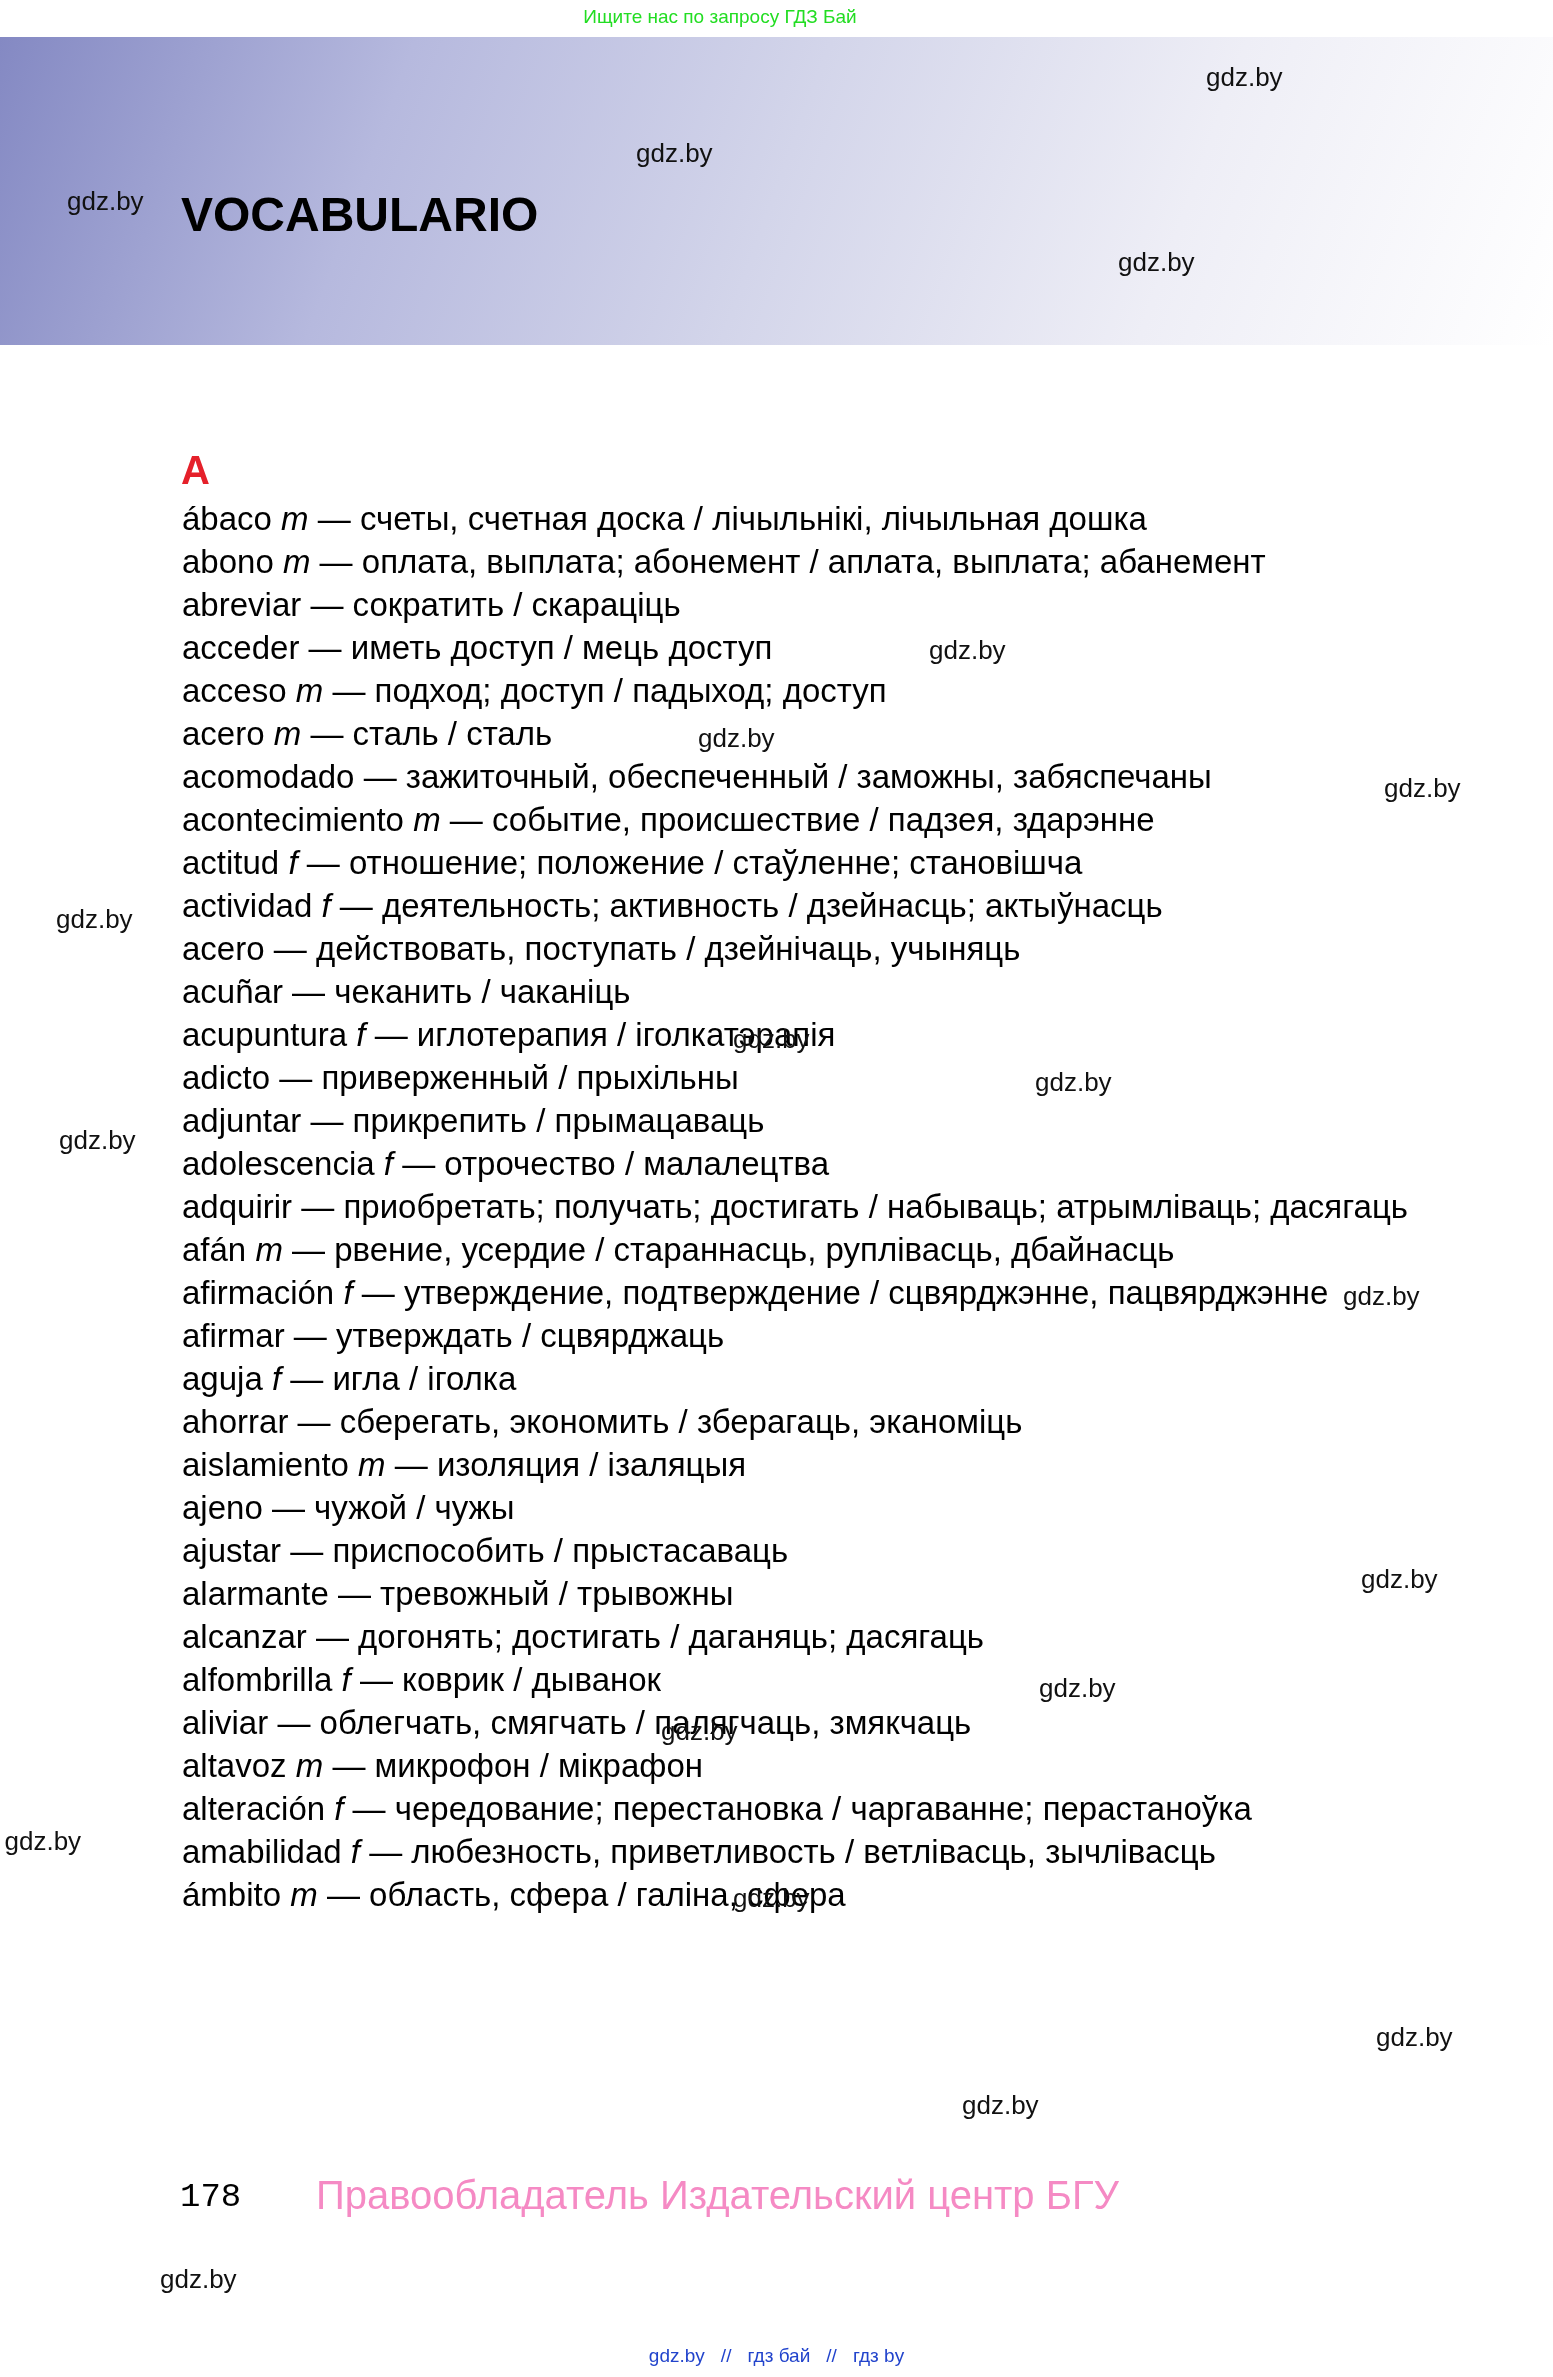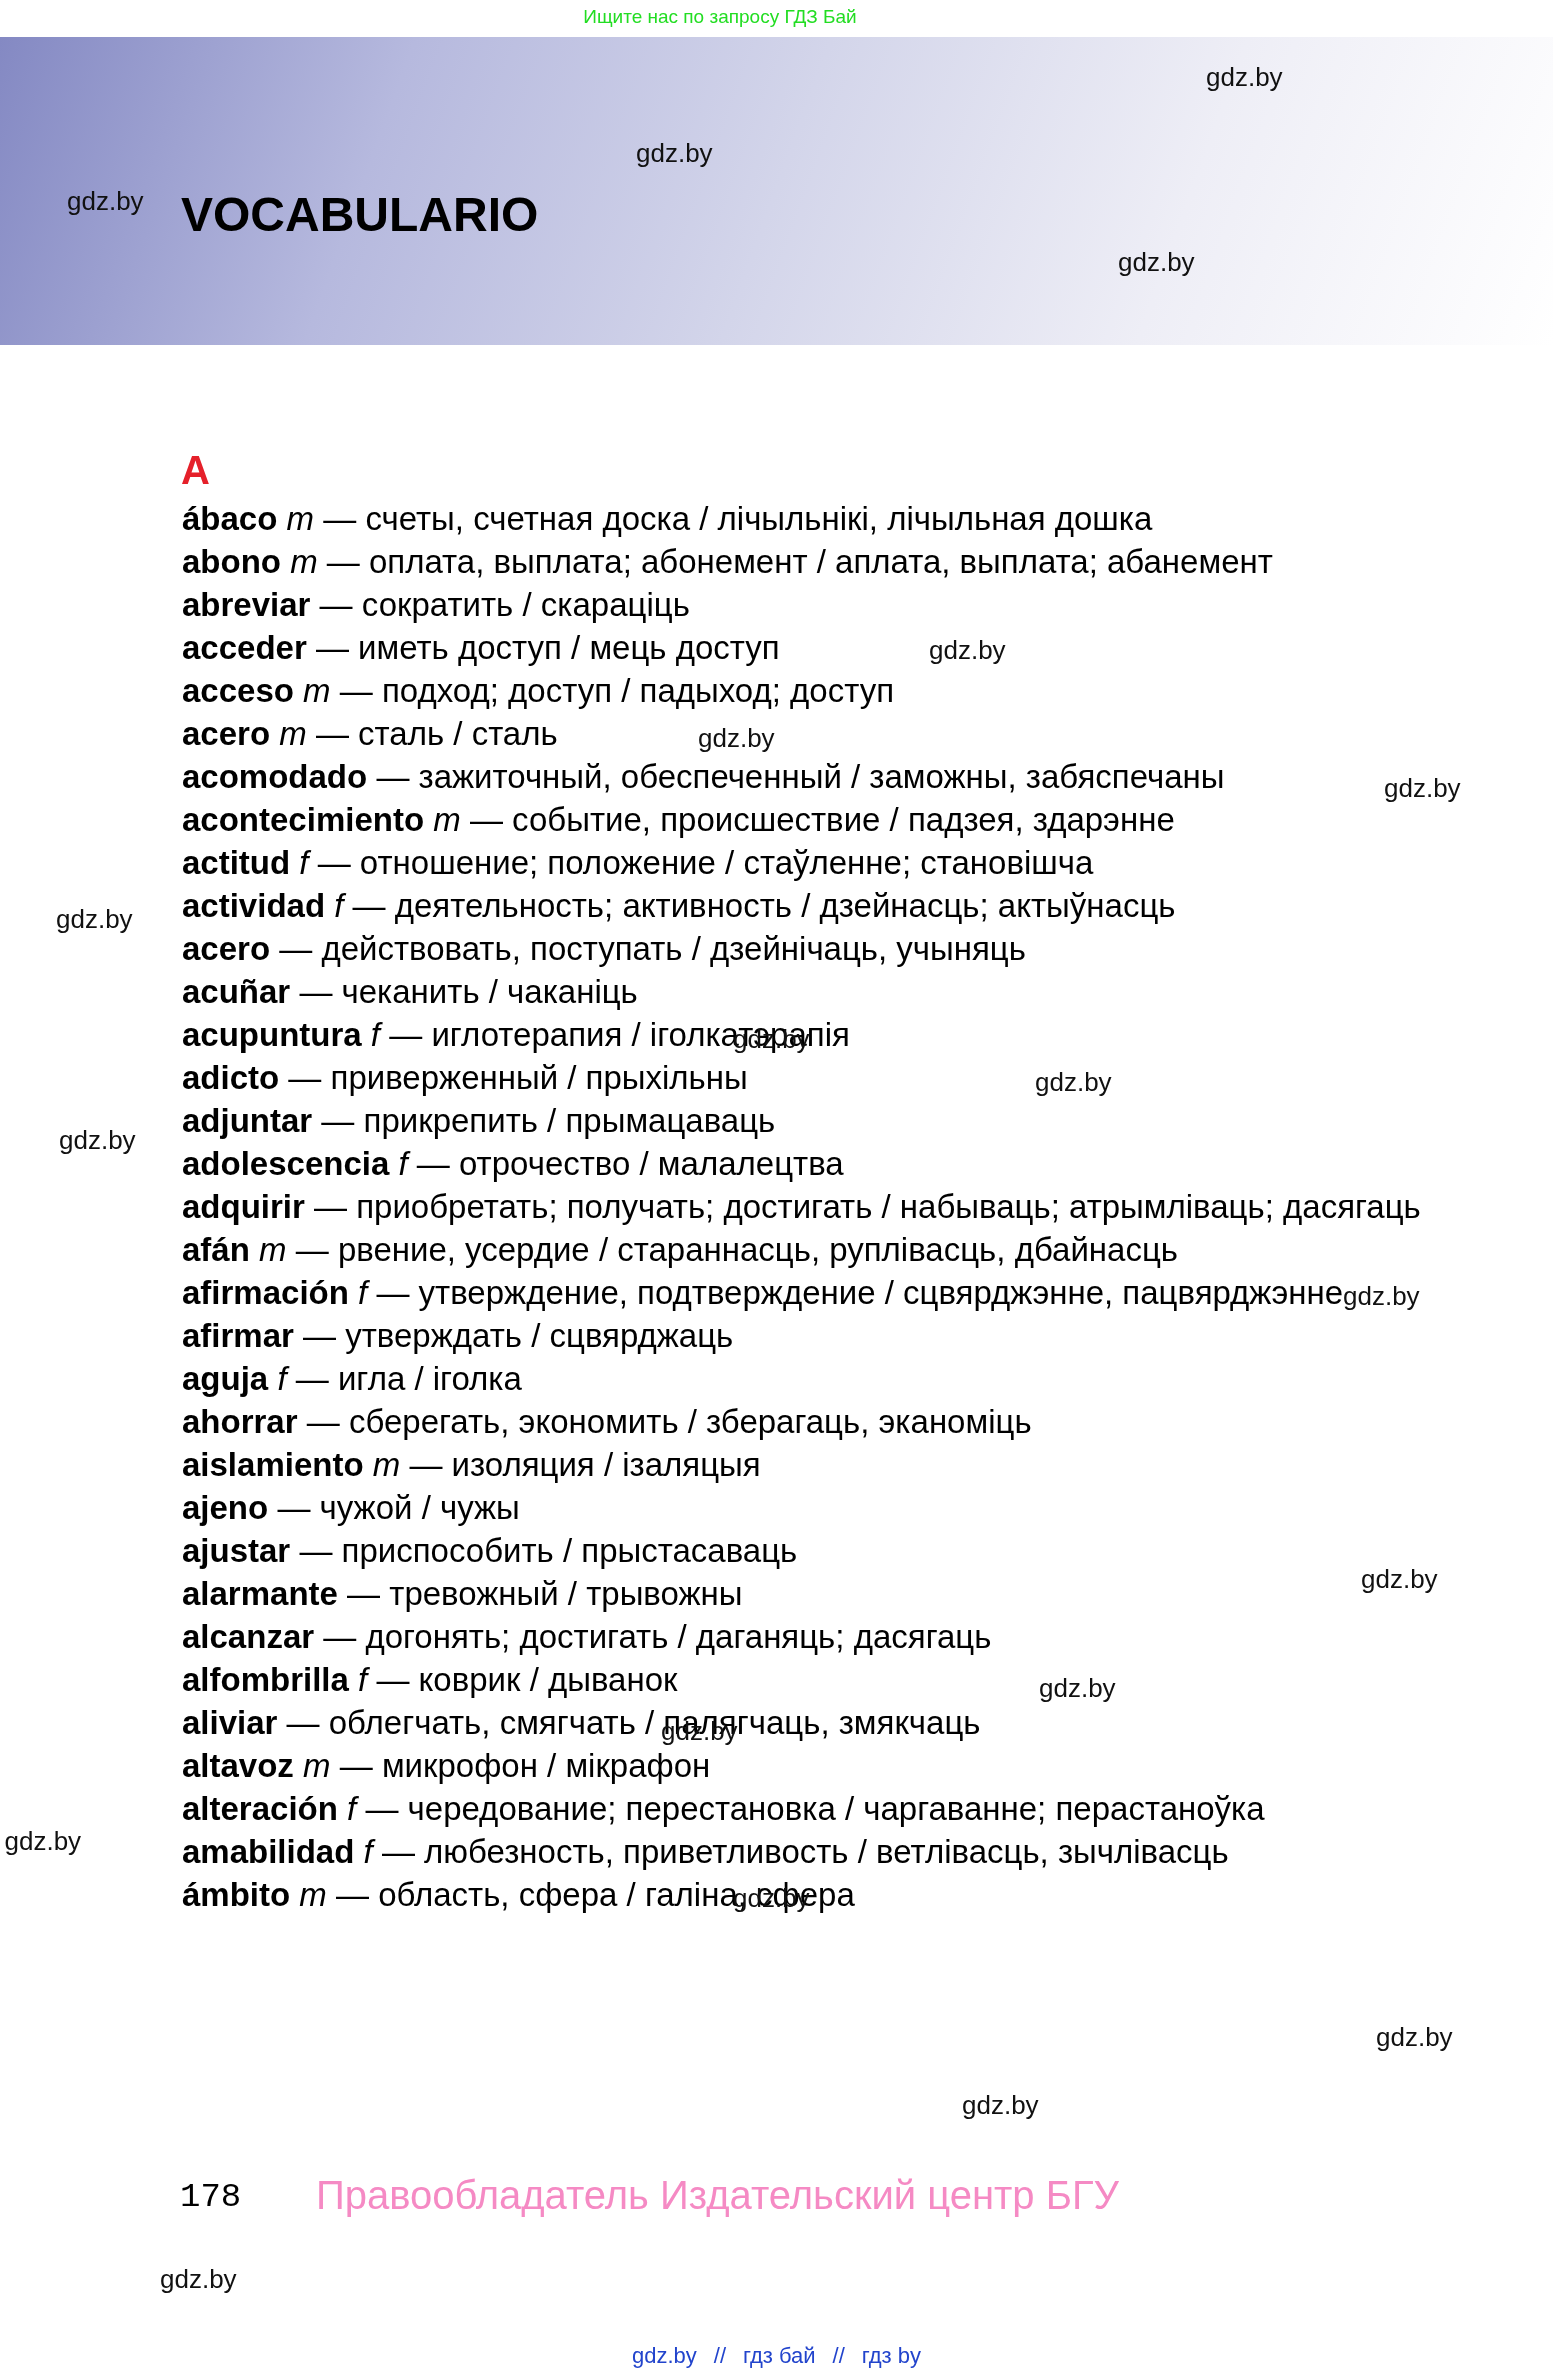--- a/index.html
+++ b/index.html
@@ -27,33 +27,33 @@
   .section-letter {
     position: absolute; left: 181px; top: 447px; font-size: 40px; font-weight: bold;
     color: #e5202a; line-height: 47px;
   }
   .entries {
     position: absolute; left: 182px; top: 497px; width: 1288px;
     font-size: 33px; line-height: 43px;
   }
   .entry { white-space: nowrap; }
   .entry.wrap { white-space: normal; }
-  .entry .word { font-weight: bold; }
+  .entry .word { font-weight: normal; }
   .entry .gender { font-style: italic; }
   .page-num {
     position: absolute; left: 180px; top: 2176px; font-family: Liberation Mono, monospace;
     font-size: 34px; line-height: 42px;
   }
   .rights {
     position: absolute; left: 316px; top: 2172px; font-size: 40px; color: #f58ac4;
     line-height: 47px;
   }
   .bottom-links {
     position: absolute; left: 0; top: 2344px; width: 1553px; text-align: center;
-    font-size: 22px; color: #2244cc; line-height: 23.6px;
+    font-size: 19px; color: #2244cc; line-height: 23.6px;
   }
   .bottom-links span { margin: 0 5.4px; }
 </style>
 </head>
 <body>
 
 <div class="top-banner">Ищите нас по запросу ГДЗ Бай</div>
 
 <div class="header-band"></div>
 <div class="page-title">VOCABULARIO</div>

